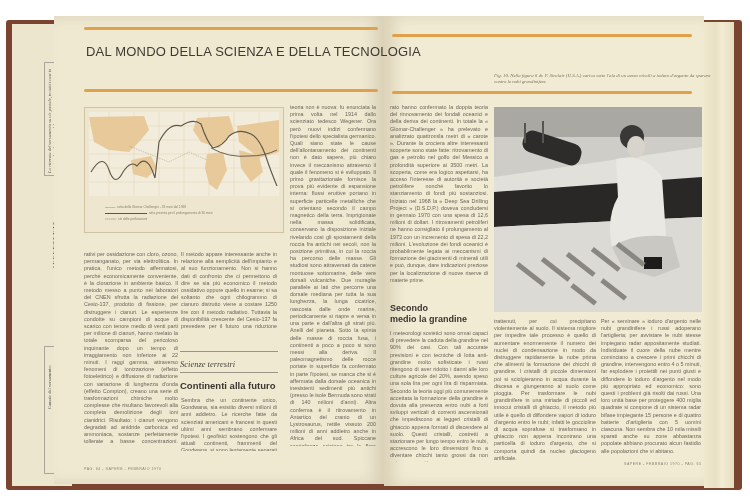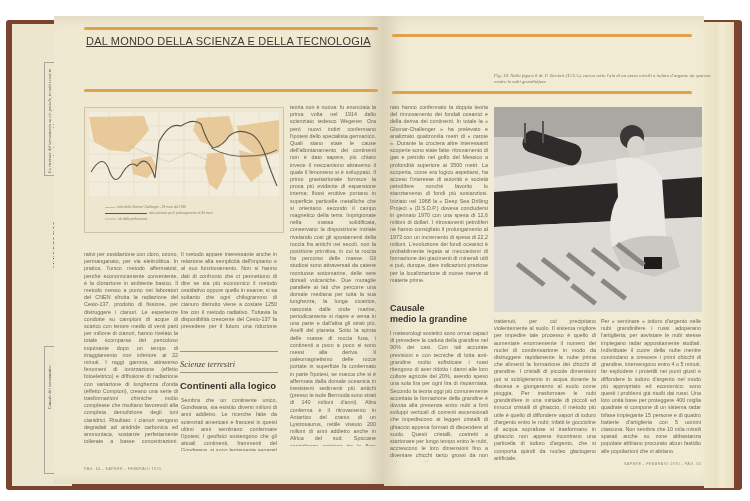--- a/index.html
+++ b/index.html
@@ -3,21 +3,21 @@
 <meta charset="utf-8">
 <style>
   html,body{margin:0;padding:0;}
   body{width:750px;height:501px;background:#ffffff;position:relative;overflow:hidden;font-family:"Liberation Sans",sans-serif;}
   .cover{position:absolute;left:6px;top:20px;width:736px;height:470px;background:#7a4430;border-radius:3px;}
   .underpage{position:absolute;left:12px;top:24px;width:60px;height:462px;background:#ede6cf;}
   .leftpage{position:absolute;left:54px;top:16px;width:330px;height:468px;background:#efe9d2;box-shadow:inset -10px 0 14px rgba(120,100,60,0.18);}
   .rightpage{position:absolute;left:384px;top:16px;width:320px;height:470px;background:#f1ebd4;box-shadow:inset 10px 0 14px rgba(120,100,60,0.18);}
   .rightedge{position:absolute;left:704px;top:22px;width:30px;height:466px;background:linear-gradient(90deg,#efe8cd,#e9e1c4 40%,#f3ecd4 60%,#e6dec0);}
   .rule{position:absolute;height:3px;background:#e0a14a;border-radius:2px;}
-  .header{position:absolute;left:86px;top:35px;font-size:11px;color:#3f3a32;letter-spacing:0.2px;text-decoration:underline;}
+  .header{position:absolute;left:86px;top:44px;font-size:13px;color:#3f3a32;letter-spacing:0.2px;}
   .vtext{position:absolute;writing-mode:vertical-rl;transform:rotate(180deg);color:#555;font-family:"Liberation Serif",serif;}
   .notebox{position:absolute;left:32px;top:38px;width:20px;height:112px;border:1px solid #aaa49a;}
   .notebox2{position:absolute;left:32px;top:322px;width:20px;height:126px;border:1px solid #aaa49a;}
   .col{position:absolute;font-size:5.4px;line-height:7.2px;color:#6a655c;text-align:justify;overflow:hidden;}
   .mapbox{position:absolute;left:84px;top:107px;width:198px;height:124px;border:1px solid #cfc2a5;background:#efe6d0;}
   .map{position:absolute;left:4px;top:4px;width:190px;height:84px;background:#f2ecdc;}
   .legend{position:absolute;left:20px;top:96px;font-size:3.2px;color:#8a806c;line-height:6px;}
   .section-label{position:absolute;left:180px;top:359px;font-family:"Liberation Serif",serif;font-style:italic;font-size:8.5px;color:#4a463e;}
   .h1{position:absolute;font-weight:bold;color:#3a3630;}
   .caption{position:absolute;left:494px;top:73px;width:222px;font-family:"Liberation Serif",serif;font-style:italic;font-size:4.8px;line-height:6px;color:#77705f;}
@@ -82,35 +82,35 @@
     <div><span>▫▫▫▫▫▫▫▫▫▫</span>&nbsp;&nbsp;<span>siti delle perforazioni</span></div>
   </div>
 </div>
 
 <div class="col" style="left:84px;top:251px;width:94px;height:192px;">rativi per ossidazione con cloro, ozono, permanganato, per via elettrolitica. In pratica, l'unico metodo affermatosi, perché economicamente conveniente, è la clorazione in ambiente basico. Il metodo messo a punto nei laboratori del CNEN sfrutta la radiazione del Cesio-137, prodotto di fissione, per distruggere i cianuri. Le esperienze condotte su campioni di acque di scarico con tenore medio di venti parti per milione di cianuri, hanno rivelato la totale scomparsa del pericoloso inquinante dopo un tempo di irraggiamento non inferiore ai 22 minuti. I raggi gamma, attraverso fenomeni di ionizzazione (effetto fotoelettrico) e diffusione di radiazione con variazione di lunghezza d'onda (effetto Compton), creano una serie di trasformazioni chimiche molto complesse che risultano favorevoli alla completa demolizione degli ioni cianidrici. Risultato: i cianuri vengono degradati ad anidride carbonica ed ammoniaca, sostanze perfettamente tollerate a basse concentrazioni. All'interno delle soluzioni irraggiate non si formano nuclidi radioattivi e pertanto è scongiurato qualsiasi pericolo di contaminazione.</div>
 <div class="col" style="left:181px;top:251px;width:96px;height:80px;">Il metodo appare interessante anche in relazione alla semplicità dell'impianto e al suo funzionamento. Non si hanno dati di confronto che ci permettono di dire se sia più economico il metodo ossidativo oppure quello in esame; si sa soltanto che ogni chilogrammo di cianuro distrutto viene a costare 1250 lire con il metodo radiativo. Tuttavia la disponibilità crescente del Cesio-137 fa prevedere per il futuro una riduzione notevole del costo di trattamento.</div>
 
 <div style="position:absolute;left:180px;top:351px;width:98px;height:1px;background:#9a9486;"></div>
 <div class="section-label">Scienze terrestri</div>
 <div style="position:absolute;left:180px;top:372px;width:98px;height:1px;background:#9a9486;"></div>
-<div class="h1" style="left:180px;top:380px;font-size:9.5px;">Continenti alla logico</div>
+<div class="h1" style="left:180px;top:380px;font-size:9.5px;">Continenti alla futuro</div>
 <div class="col" style="left:181px;top:397px;width:96px;height:54px;">Sembra che un continente unico, Gondwana, sia esistito diversi milioni di anni addietro. Le ricerche fatte da scienziati americani e francesi in questi ultimi anni sembrano confermare l'ipotesi. I geofisici sostengono che gli attuali continenti, frammenti del Gondwana, si sono lentamente separati fino ad assumere le posizioni odierne. La</div>
 
 <div class="col" style="left:290px;top:104px;width:86px;height:342px;">teoria non è nuova: fu enunciata la prima volta nel 1914 dallo scienziato tedesco Wegener. Ora però nuovi indizi confermano l'ipotesi dello specialista germanico. Quali siano state le cause dell'allontanamento dei continenti non è dato sapere, più chiaro invece il meccanismo attraverso il quale il fenomeno si è sviluppato. Il primo gravitazionale fornisce la prova più evidente di espansione interna: flussi eruttive portano in superficie particelle metalliche che si orientano secondo il campo magnetico della terra. Imprigionate nella massa solidificata, conservano la disposizione iniziale rivelando così gli spostamenti della roccia fra antichi nei secoli, non la posizione primitiva, in cui la roccia ha percorso delle masse. Gli studiosi sono attraversati da catene montuose sottomarine, delle vere dorsali vulcaniche. Due muraglie parallele ai lati che percorre una dorsale mediana per tutta la sua lunghezza, la lunga cicatrice, nascosta dalle onde marine, periodicamente si riapre e versa in una parte e dall'altra gli strati più. Anelli del pianeta. Sotto la spinta delle masse di roccia fusa, i continenti a poco a poco si sono messi alla deriva. Il paleomagnetismo delle rocce portate in superficie fa confermato in parte l'ipotesi, se manca che si è affermata dalla dorsale oceanica in inesistenti sedimenti più antichi (presso le isole Bermuda sono strati di 140 milioni d'anni). Altra conferma è il ritrovamento in Antartico del cranio di un Lystrosaurus, rettile vissuto 200 milioni di anni addietro anche in Africa del sud. Spiccane somiglianze esistono tra le flore fossili portate alla luce in Antartico, America del Sud, Australia, Africa del sud. La « Glomar Challenger » una nave da ricerca lunga 120 metri e di 10.500 tonnellate di stazza è stata attrezzata appositamente dagli Stati Uniti per il prelievo di campioni di roccia sottomarina. Numerosi carotaggi a varie profondità con prelievo di campioni ed analisi in</div>
 
 <div class="footer" style="left:84px;top:467px;">PAG. 64 - SAPERE - FEBBRAIO 1970</div>
 
 <div class="rule" style="left:392px;top:34px;width:300px;"></div>
 <div class="caption">Fig. 10. Nella figura il dr. P. Sinclair (U.S.A.) carica sotto l'ala di un aereo missili a ioduro d'argento da sparare contro le nubi grandinifere</div>
 <div class="rule" style="left:392px;top:91px;width:300px;"></div>
 
 <div class="col" style="left:390px;top:104px;width:98px;height:190px;">rato hanno confermato la doppia teoria del rinnovamento dei fondali oceanici e della deriva dei continenti. In totale la « Glomar-Challenger » ha prelevato e analizzato quattromila metri di « carote ». Durante la crociera altre interessanti scoperte sono state fatte: ritrovamento di gas e petrolio nel golfo del Messico a profondità superiore ai 3500 metri. La scoperta, come era logico aspettarsi, ha acceso l'interesse di autorità e società petrolifere nonché favorito lo stanziamento di fondi più sostanziosi. Iniziato nel 1968 la « Deep Sea Drilling Project » (D.S.D.P.) doveva concludersi in gennaio 1970 con una spesa di 12,6 milioni di dollari. I ritrovamenti petroliferi ne hanno consigliato il prolungamento al 1973 con un incremento di spesa di 22,2 milioni. L'evoluzione dei fondi oceanici è probabilmente legata ai meccanismi di formazione dei giacimenti di minerali utili e può, dunque, dare indicazioni preziose per la localizzazione di nuove riserve di materie prime.</div>
 
 <div class="h1" style="left:390px;top:303px;font-size:9px;line-height:11px;">
-  <div>Causale</div>
+  <div>Secondo</div>
   <div>medio la grandine</div>
 </div>
 <div class="col" style="left:390px;top:330px;width:98px;height:132px;">I meteorologi sovietici sono ormai capaci di prevedere la caduta della grandine nel 90% dei casi. Con tali accurate previsioni e con tecniche di lotta anti-grandine molto sofisticate i russi ritengono di aver ridotto i danni alle loro culture agricole del 20%, avendo speso una sola lira per ogni lira di risparmiata. Secondo la teoria oggi più comunemente accettata la formazione della grandine è dovuta alla presenza entro nubi a forti sviluppi verticali di correnti ascensionali che impediscono ai leggeri cristalli di ghiaccio appena formati di discendere al suolo. Questi cristalli, costretti a stazionare per lungo tempo entro le nubi, accrescono le loro dimensioni fino a diventare chicchi tanto grossi da non poter essere più</div>
 
 <div class="photo">
   <svg width="208" height="205" viewBox="0 0 208 205">
     <rect width="208" height="205" fill="#cfcdc7"></rect>
     <rect x="0" y="0" width="208" height="30" fill="#aaa8a2"></rect>
     <polygon points="0,70 208,40 208,120 0,130" fill="#e2e0da"></polygon>
     <polygon points="0,85 208,70 208,110 0,120" fill="#2a2826"></polygon>

